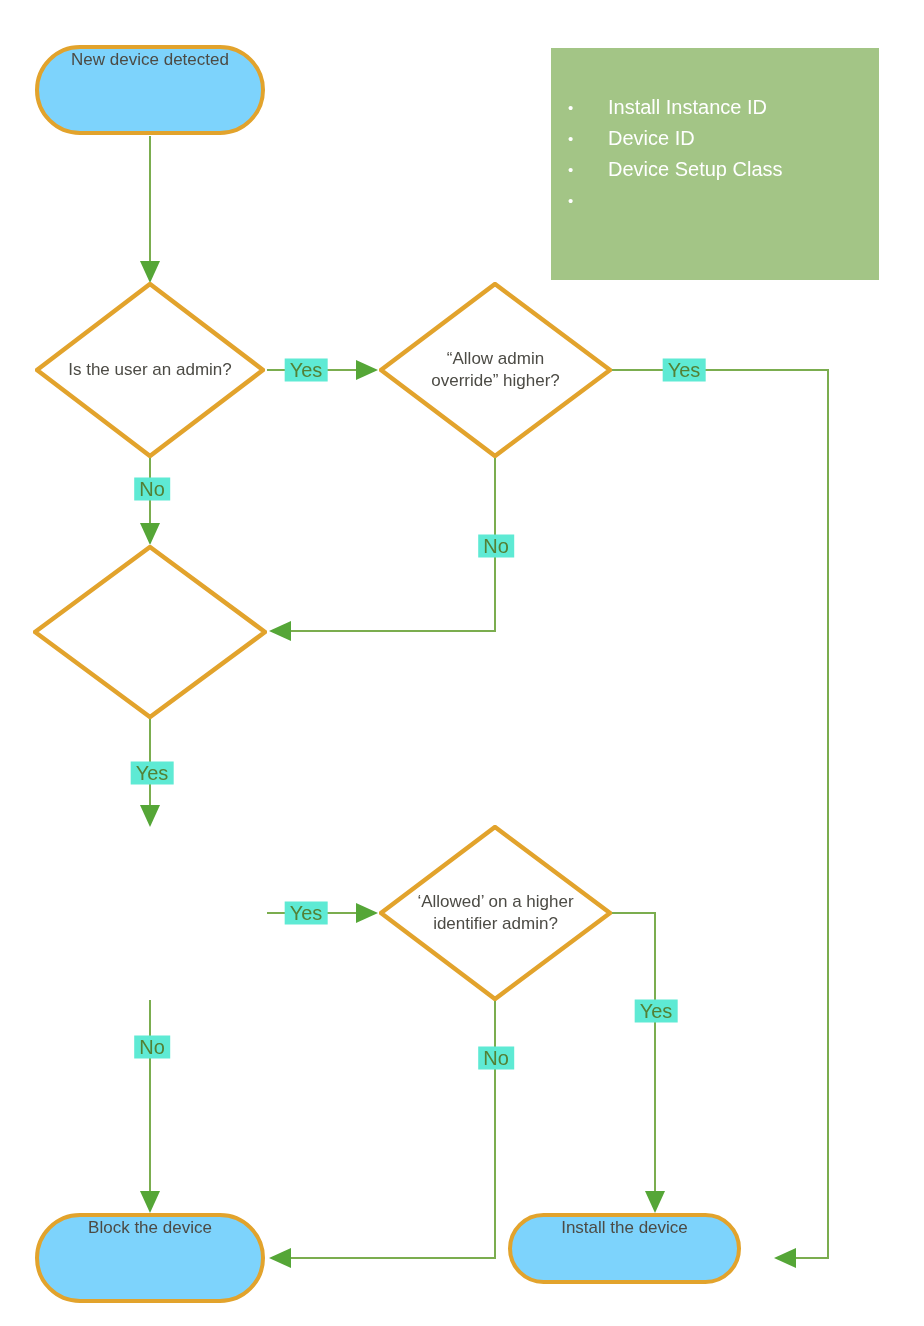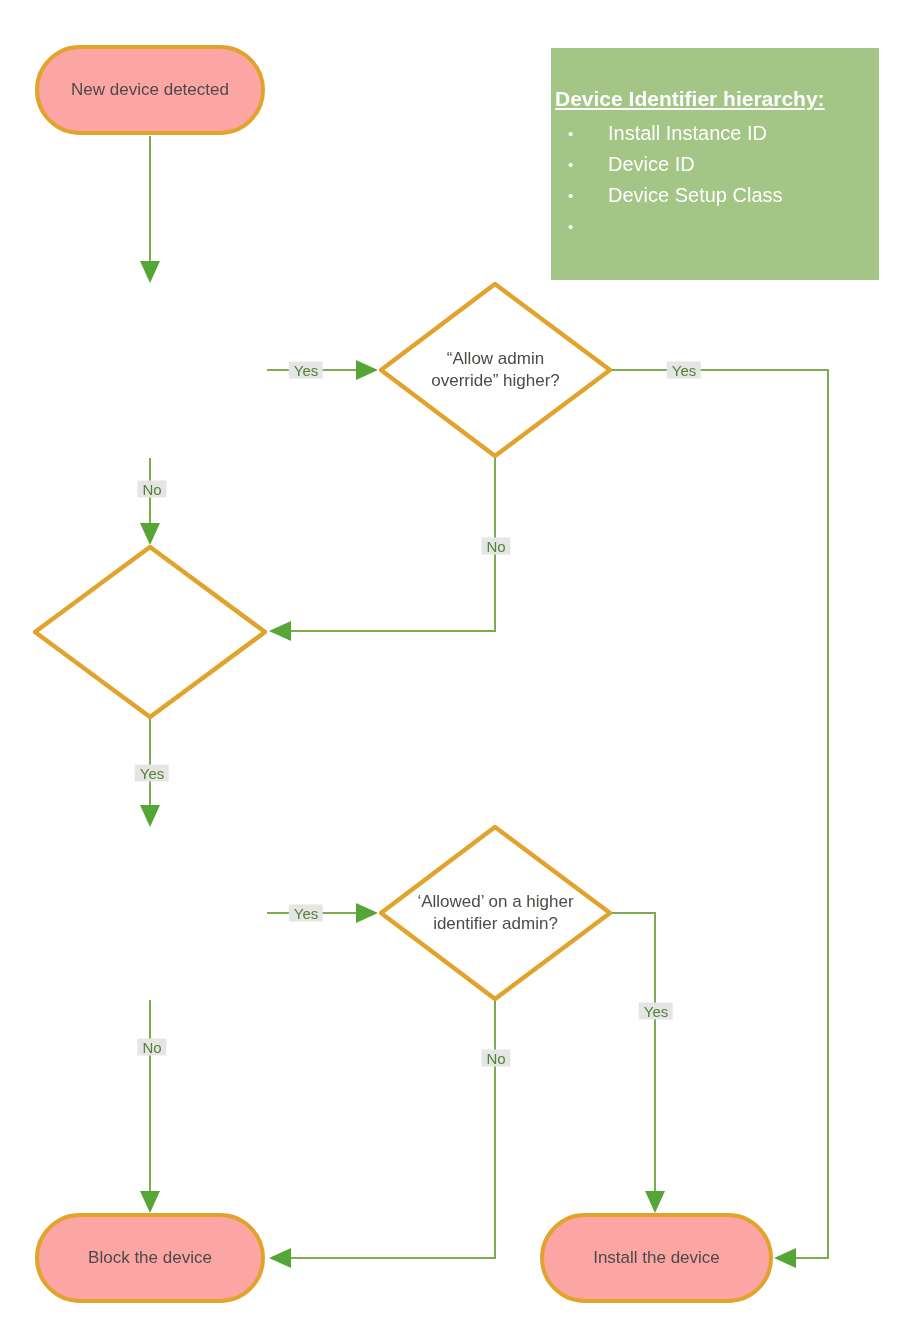--- a/index.html
+++ b/index.html
@@ -2,63 +2,62 @@
 <html style="--orange-border: #E2A32C; --line-green: #7BAD4F; --arrow-green: #55A637; --label-green: #538135; --node-text: #4C4B45; --note-bg: #A3C586; --note-text: #FFFFFF;"><head>
 <meta charset="utf-8">
 <style>
   html,body{margin:0;padding:0;background:#ffffff;}
   .canvas{
     position:relative;width:924px;height:1326px;background:#ffffff;
     font-family:"Liberation Sans",sans-serif;overflow:hidden;
   }
   
   .stadium{
-    position:absolute;box-sizing:border-box;background:#fca5a5;
+    position:absolute;box-sizing:border-box;background:#7dd3fc;
     border:4px solid var(--orange-border,#E2A32C);border-radius:48px;
-    display:flex;align-items:center;justify-content:center;z-index:2;text-align:center;
+    display:flex;align-items:flex-start;justify-content:center;z-index:2;text-align:center;
   }
   .node-label{font-size:17px;color:var(--node-text,#4C4B45);line-height:1.3;}
   .diamond{position:absolute;z-index:2;}
   .diamond svg{display:block;}
   .diamond polygon{fill:#ffffff;stroke:var(--orange-border,#E2A32C);stroke-width:4.5;}
   .dtext{
     position:absolute;left:50%;top:50%;transform:translate(-50%,-50%);
     width:72%;text-align:center;font-size:17px;line-height:1.3;
     color:var(--node-text,#4C4B45);
   }
   
   .hline,.vline{position:absolute;background:var(--line-green,#7BAD4F);z-index:1;}
   .hline{height:2px;}
   .vline{width:2px;}
   .arrow{position:absolute;width:0;height:0;z-index:2;}
   .arrow.down{border-left:10px solid transparent;border-right:10px solid transparent;border-top:22px solid var(--arrow-green,#55A637);}
   .arrow.left{border-top:10px solid transparent;border-bottom:10px solid transparent;border-right:22px solid var(--arrow-green,#55A637);}
   .arrow.right{border-top:10px solid transparent;border-bottom:10px solid transparent;border-left:22px solid var(--arrow-green,#55A637);}
   .edge-label{
-    position:absolute;transform:translate(-50%,-50%);background:#e5e5e5;
-    padding:0 5px;font-size:15px;color:var(--label-green,#538135);z-index:3;white-space:nowrap;
+    position:absolute;transform:translate(-50%,-50%);background:#5eead4;
+    padding:0 5px;font-size:20px;color:var(--label-green,#538135);z-index:3;white-space:nowrap;
   }
   
   .note{
     position:absolute;left:551px;top:48px;width:328px;height:232px;box-sizing:border-box;
     background:var(--note-bg,#A3C586);color:var(--note-text,#ffffff);
     padding:38px 6px 0 4px;z-index:2;
   }
   .note-title{font-size:21px;font-weight:bold;text-decoration:underline;line-height:26px;}
   .note ul{list-style:none;margin:6px 0 0 0;padding:0;}
   .note li{display:flex;font-size:20px;line-height:31px;}
   .note .bullet{flex:0 0 40px;padding-left:13px;font-size:15px;}
 </style>
 </head>
 <body>
 
 <div class="canvas">
 
   <div class="note">
-    <div class="note-title">Device Identifier hierarchy:</div>
     <ul>
       <li>
           <span class="bullet">•</span>
           <span>Install Instance ID</span>
         </li>
       <li>
           <span class="bullet">•</span>
           <span>Device ID</span>
         </li>
       <li>
@@ -112,20 +111,26 @@
 
   <div class="vline" style="left:494px;top:1000px;height:258px;"></div>
   <div class="hline" style="left:290px;top:1257px;width:206px;"></div>
   <div class="arrow left" style="left:269px;top:1248px;"></div>
   <span class="edge-label" style="left:496px;top:1058px;">No</span>
 
   <div class="stadium" style="left:35px;top:45px;width:230px;height:90px;">
     <span class="node-label">New device detected</span>
   </div>
 
+  <div class="diamond" style="left:35px;top:282px;">
+    <svg width="230" height="176">
+      <polygon points="115,2 228,88 115,174 2,88"></polygon>
+    </svg>
+    <div class="dtext">Is the user an admin?</div>
+  </div>
 
   <div class="diamond" style="left:379px;top:282px;">
     <svg width="233" height="176">
       <polygon points="116,2 231,88 116,174 2,88"></polygon>
     </svg>
     <div class="dtext">“Allow admin override” higher?</div>
   </div>
 
   <div class="diamond" style="left:33px;top:545px;">
     <svg width="234" height="174">
@@ -138,17 +143,17 @@
     <svg width="233" height="176">
       <polygon points="116,2 231,88 116,174 2,88"></polygon>
     </svg>
     <div class="dtext">‘Allowed’ on a higher identifier admin?</div>
   </div>
 
   <div class="stadium" style="left:35px;top:1213px;width:230px;height:90px;">
     <span class="node-label">Block the device</span>
   </div>
 
-  <div class="stadium" style="left:540px;top:1213px;width:233px;height:90px;">
+  <div class="stadium" style="left:508px;top:1213px;width:233px;height:71px;">
     <span class="node-label">Install the device</span>
   </div>
 
 </div>
 
 </body></html>

